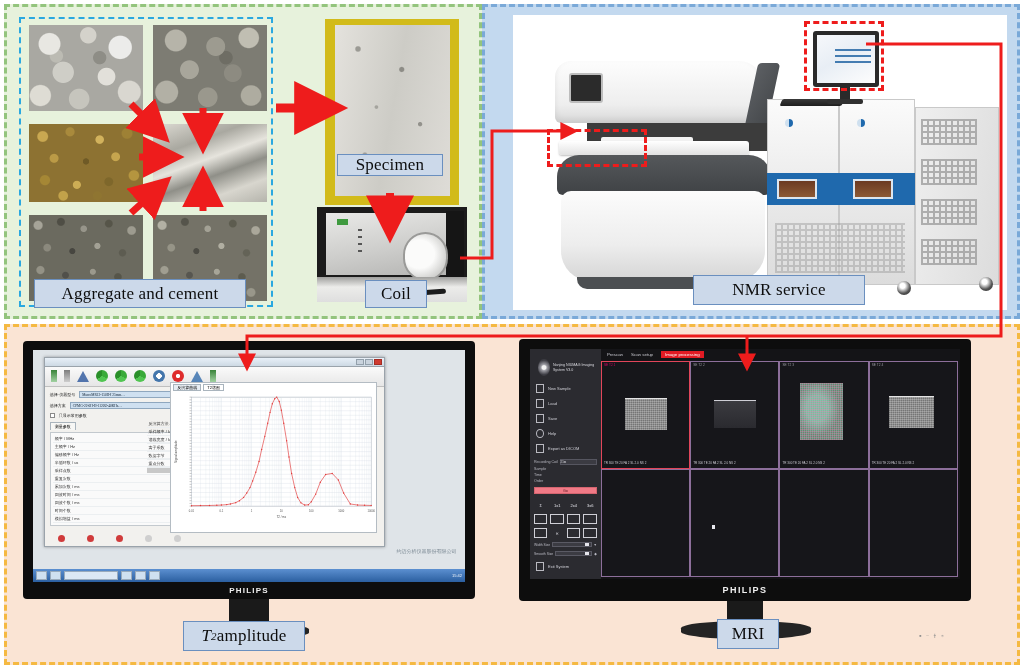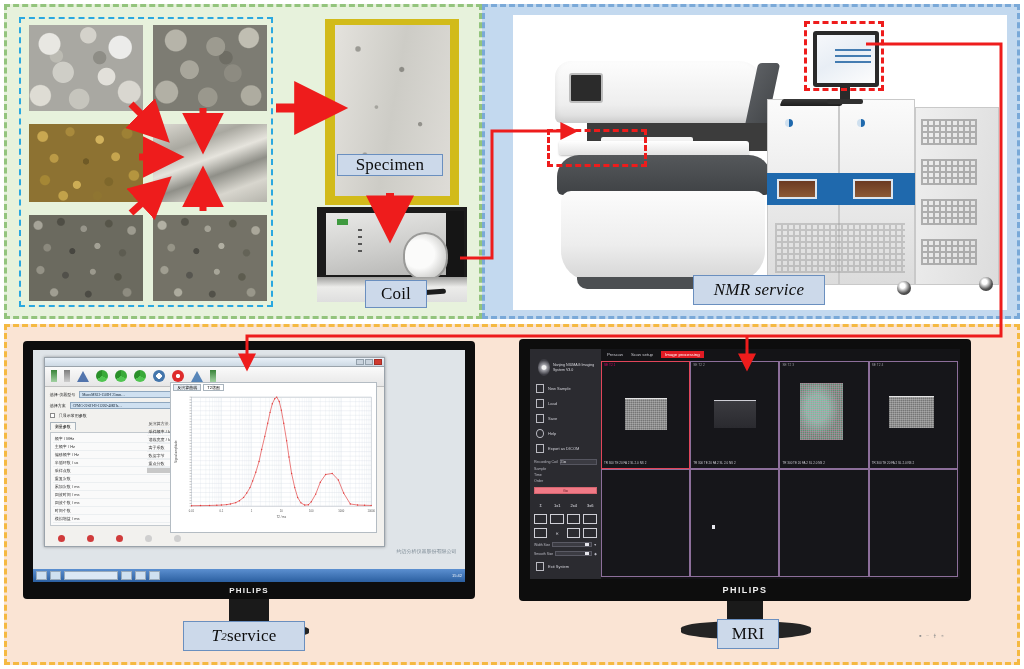--- a/index.html
+++ b/index.html
@@ -853,21 +853,21 @@
       </div>
 
       <div class="mon-chin" style="left:10px; top:241px; width:432px; height:17px; font-size:8px; letter-spacing:1.2px;">PHILIPS</div>
       <div class="mon-stand-neck" style="left:206px; top:258px; width:40px; height:28px;"></div>
       <div class="mon-stand-base" style="left:166px; top:282px; width:120px; height:16px;"></div>
     </div>
 
     <div class="callout" style="left:176px; top:294px; width:122px; height:30px; font-size:17px;">
       <span style="font-style:italic;">T</span>
         <sub style="font-style:italic; font-size:11px;">2</sub>
-        <span> service</span>
+        <span> amplitude</span>
     </div>
 
     <div class="monitor" style="left:512px; top:12px; width:452px; height:302px;">
       <div class="mon-bezel" style="height:262px;"></div>
       <div class="mon-screen" id="right-screen" style="left:11px; top:10px; width:430px; height:230px;">
 
         <div style="position:absolute; left:2px; top:0; font-size:4px; color:#9a9aa2; font-family:'Liberation Sans',sans-serif;">22.5V</div>
 
         <div class="mri-side">
           <div class="mri-logo">
@@ -1005,23 +1005,24 @@
         <span>╋</span>
         <span>⎈</span>
       </div>
       <div class="mon-stand-neck" style="left:208px; top:262px; width:36px; height:24px;"></div>
       <div class="mon-stand-base" style="left:162px; top:282px; width:130px; height:18px;"></div>
     </div>
 
     <div class="callout" style="left:710px; top:292px; width:62px; height:30px; font-size:17px;">MRI</div>
   </div>
 
+  <div class="callout" style="left:34px; top:279px; width:212px; height:29px; font-size:17px;">Aggregate and cement</div>
   <div class="callout" style="left:337px; top:154px; width:106px; height:22px; font-size:17px;">Specimen</div>
   <div class="callout" style="left:365px; top:280px; width:62px; height:28px; font-size:17px;">Coil</div>
-  <div class="callout" style="left:693px; top:275px; width:132px; height:30px; font-size:17px;font-style:italic;">NMR service</div>
+  <div class="callout" style="left:693px; top:275px; width:172px; height:30px; font-size:17px;">NMR service</div>
 
   <svg id="wires">
     <defs>
       <marker id="ah" markerWidth="7" markerHeight="7" refX="2.2" refY="3" orient="auto">
         <path d="M0,0 L0,6 L6,3 z" fill="#ee1c1c"></path>
       </marker>
     </defs>
 
     <g stroke="#ee1c1c" stroke-width="7" fill="none" marker-end="url(#ah)">
       <path d="M131,104 L151,124"></path>

